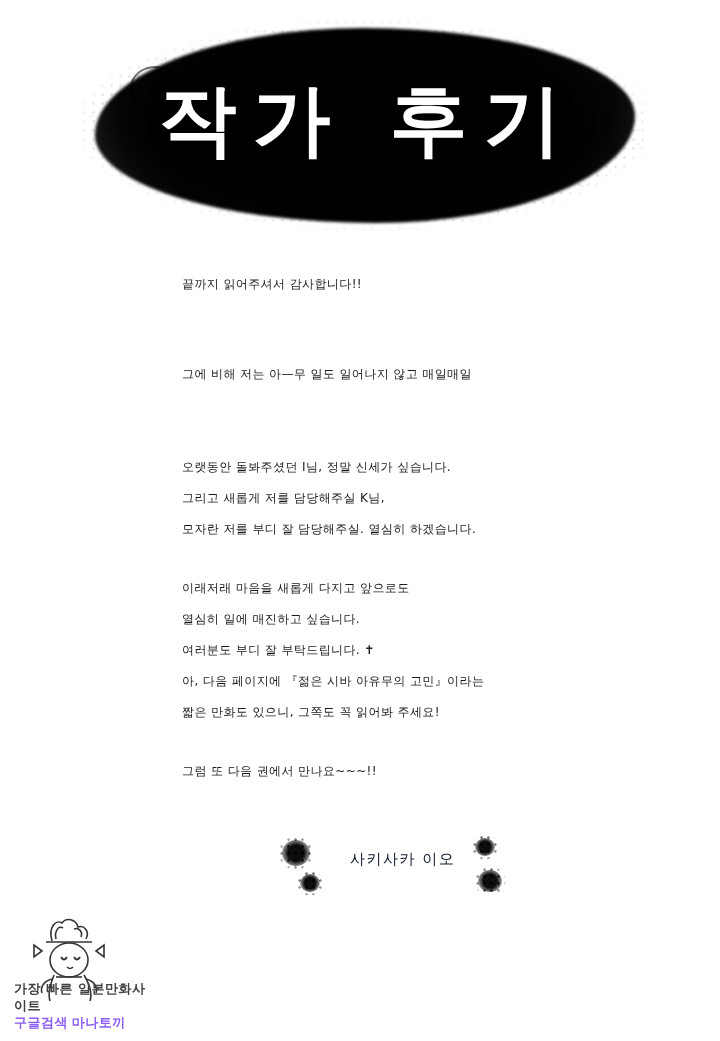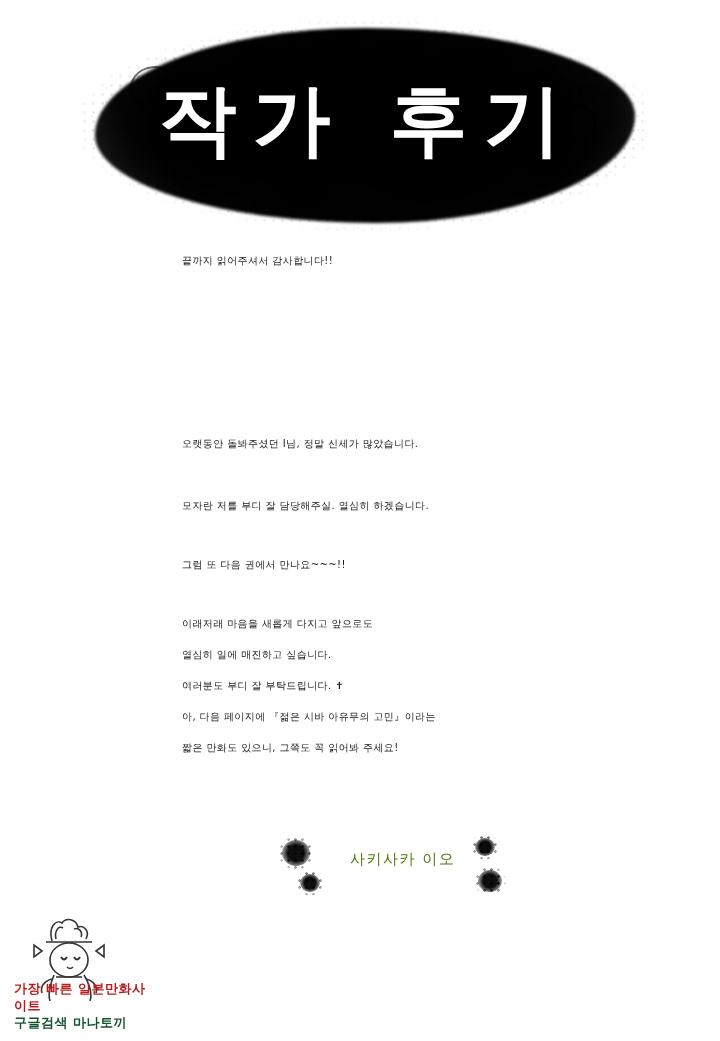--- a/index.html
+++ b/index.html
@@ -87,25 +87,25 @@
     line-height: 1.05;
     text-shadow:
       0 0 8px rgba(0,0,0,0.55),
       0 0 18px rgba(0,0,0,0.45);
   }
 
   
   .body-text {
     position: absolute;
     left: 182px;
-    top: 245px;
+    top: 269px;
     width: 480px;
     color: #1a1a1a;
     font-family: "DejaVu Sans", sans-serif;
-    font-size: 10px;
+    font-size: 12px;
     line-height: 31px;
     letter-spacing: 0.4px;
   }
   .para {
     margin: 0 0 28px 0;
   }
   .para:last-child { margin-bottom: 0; }
   .line { white-space: pre-wrap; }
 
   
@@ -116,21 +116,21 @@
     width: 300px;
     height: 80px;
   }
   .sig-name {
     position: absolute;
     left: 80px;
     top: 18px;
     font-family: "DejaVu Sans", sans-serif;
     font-size: 15px;
     letter-spacing: 1.5px;
-    color: #4d7c0f;
+    color: #0f172a;
     white-space: nowrap;
   }
   .blot {
     position: absolute;
     border-radius: 50%;
     background:
       radial-gradient(circle at 50% 50%, rgba(0,0,0,0.95) 0 42%, rgba(0,0,0,0.5) 66%, rgba(0,0,0,0) 85%);
   }
   .blot::after {
     content: "";
@@ -166,22 +166,22 @@
   .wm-text {
     position: absolute;
     left: 6px;
     bottom: 4px;
     font-family: "DejaVu Sans", sans-serif;
     font-size: 13px;
     font-weight: 700;
     line-height: 17px;
     letter-spacing: 0.5px;
   }
-  .wm-line-1 { color: #b91c1c; }
-  .wm-line-2 { color: #14532d; }
+  .wm-line-1 { color: #404040; }
+  .wm-line-2 { color: #8b5cf6; font-family: Liberation Serif, serif; }
 </style>
 </head>
 <body>
 
 <div class="page">
 
   <div class="title-area">
     <div class="title-cloud"></div>
     <div class="title-speckle"></div>
     <div class="title-ring ring-1"></div>
@@ -192,38 +192,38 @@
   </div>
 
   <div class="body-text">
 
     <p class="para">
       <span class="line">끝까지 읽어주셔서 감사합니다!!</span>
     </p>
 
     <p class="para">
       <br>
+      <span class="line">그에 비해 저는 아—무 일도 일어나지 않고 매일매일</span><br>
       <br>
       <br>
-      <br>
-      <span class="line">오랫동안 돌봐주셨던 I님, 정말 신세가 많았습니다.</span><br>
-      <br>
+      <span class="line">오랫동안 돌봐주셨던 I님, 정말 신세가 싶습니다.</span><br>
+      <span class="line">그리고 새롭게 저를 담당해주실 K님,</span><br>
       <span class="line">모자란 저를 부디 잘 담당해주실. 열심히 하겠습니다.</span>
-    </p>
-
-    <p class="para">
-      <span class="line">그럼 또 다음 권에서 만나요~~~!!</span>
     </p>
 
     <p class="para">
       <span class="line">이래저래 마음을 새롭게 다지고 앞으로도</span><br>
       <span class="line">열심히 일에 매진하고 싶습니다.</span><br>
       <span class="line">여러분도 부디 잘 부탁드립니다. ✝</span><br>
       <span class="line">아, 다음 페이지에 『젊은 시바 아유무의 고민』이라는</span><br>
       <span class="line">짧은 만화도 있으니, 그쪽도 꼭 읽어봐 주세요!</span>
+    </p>
+
+    <p class="para">
+      <span class="line">그럼 또 다음 권에서 만나요~~~!!</span>
     </p>
 
   </div>
 
   <div class="signature-area">
     <div class="blot blot-a"></div>
     <div class="blot blot-b"></div>
     <div class="blot blot-c"></div>
     <div class="blot blot-d"></div>
     <div class="sig-name">사키사카 이오</div>

